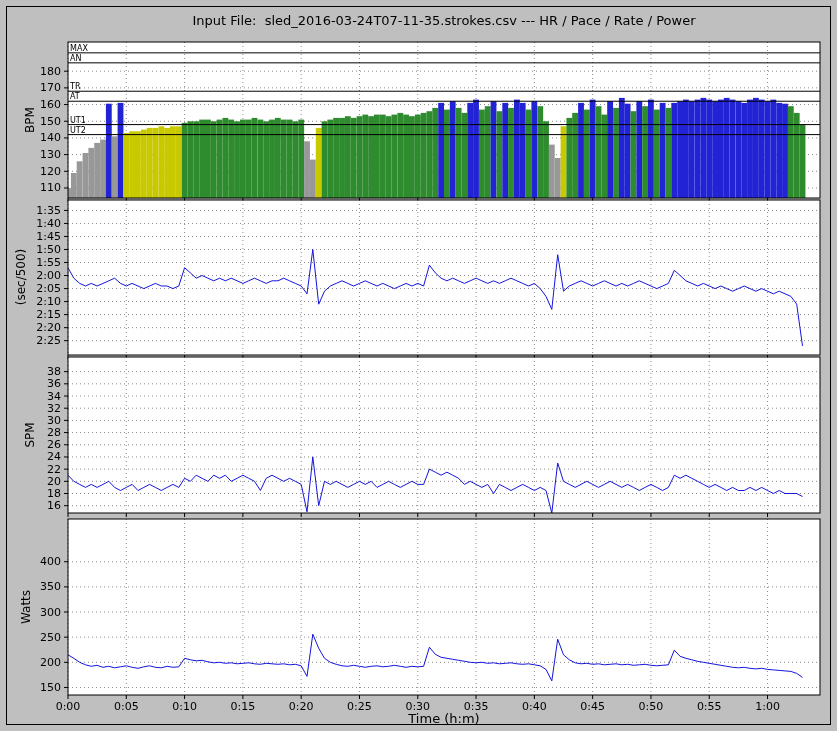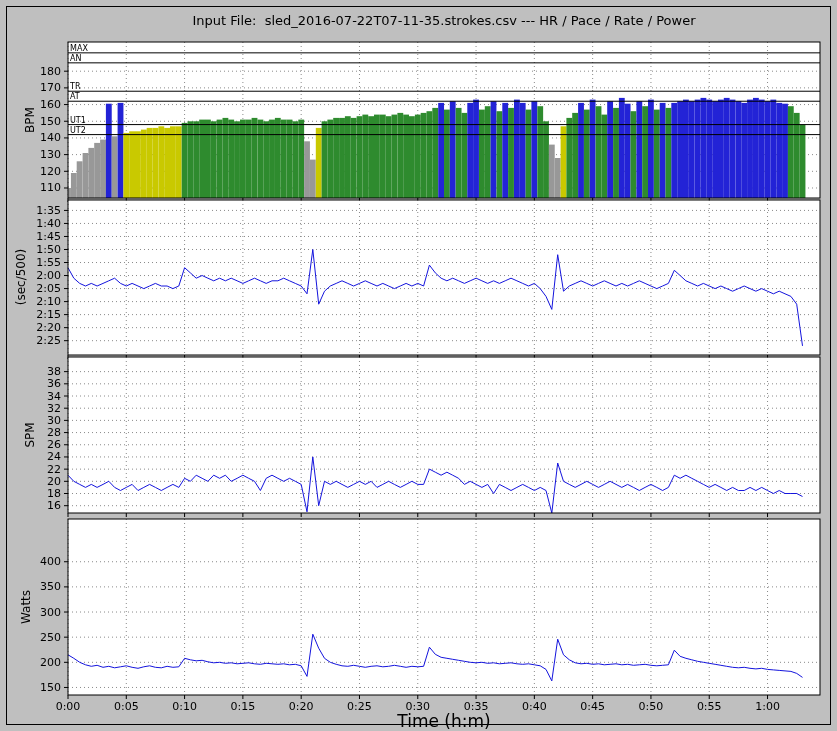--- a/index.html
+++ b/index.html
@@ -1,28 +1,28 @@
 <!DOCTYPE html>
 <html><head>
 <meta charset="utf-8">
 <style>
   * { margin:0; padding:0; box-sizing:border-box; }
   body { background:#bfbfbf; font-family:"DejaVu Sans", sans-serif; }
   .fig { position:relative; width:837px; height:731px; background:#bfbfbf; overflow:hidden; }
   .frame { position:absolute; left:6px; top:6px; right:6px; bottom:6px; border:1px solid #000; pointer-events:none; }
   .title { position:absolute; left:68px; top:13px; width:752px; text-align:center; font-size:13px; color:#000; white-space:pre; }
   .ylab { position:absolute; font-size:12px; color:#000; transform:translate(-50%,-50%) rotate(-90deg); white-space:nowrap; }
-  .xlab { position:absolute; left:68px; top:711px; width:752px; text-align:center; font-size:17px; color:#000; }
+  .xlab { position:absolute; left:68px; top:711px; width:752px; text-align:center; font-size:13px; color:#000; }
   svg#charts { position:absolute; left:0; top:0; }
 </style>
 </head>
 <body>
 
 <div class="fig">
-  <div class="title">Input File:  sled_2016-07-22T07-11-35.strokes.csv --- HR / Pace / Rate / Power</div>
+  <div class="title">Input File:  sled_2016-03-24T07-11-35.strokes.csv --- HR / Pace / Rate / Power</div>
 
   <svg id="charts" width="837" height="731">
       <g>
         <rect x="68" y="42" width="752" height="156" fill="#ffffff"></rect>
         <line x1="68" y1="42" x2="68" y2="198" stroke="#8a8a8a" stroke-width="1" stroke-dasharray="1,3"></line>
         <line x1="126.29457364341084" y1="42" x2="126.29457364341084" y2="198" stroke="#8a8a8a" stroke-width="1" stroke-dasharray="1,3"></line>
         <line x1="184.58914728682169" y1="42" x2="184.58914728682169" y2="198" stroke="#8a8a8a" stroke-width="1" stroke-dasharray="1,3"></line>
         <line x1="242.88372093023256" y1="42" x2="242.88372093023256" y2="198" stroke="#8a8a8a" stroke-width="1" stroke-dasharray="1,3"></line>
         <line x1="301.17829457364337" y1="42" x2="301.17829457364337" y2="198" stroke="#8a8a8a" stroke-width="1" stroke-dasharray="1,3"></line>
         <line x1="359.47286821705427" y1="42" x2="359.47286821705427" y2="198" stroke="#8a8a8a" stroke-width="1" stroke-dasharray="1,3"></line>

